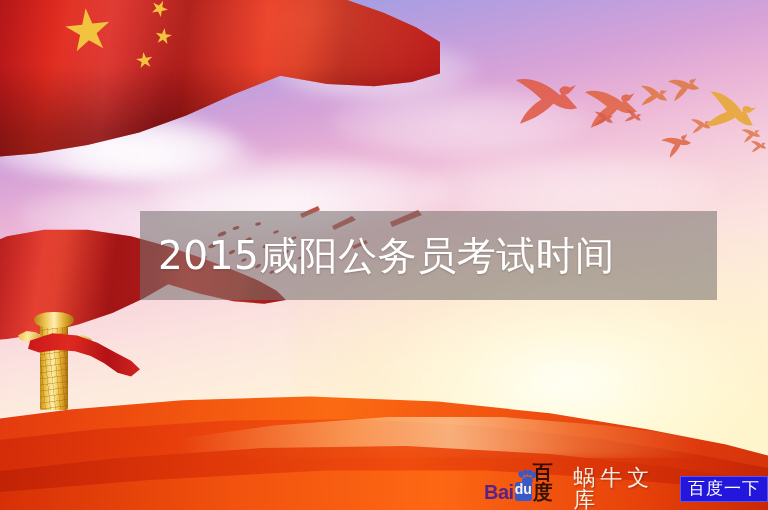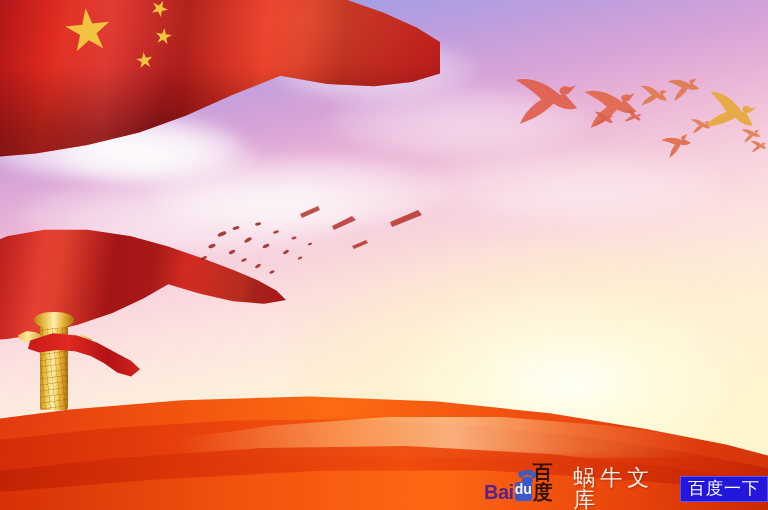--- a/index.html
+++ b/index.html
@@ -501,20 +501,23 @@
     <use href="#dove" x="0" y="0" transform="translate(690,84) scale(0.45) rotate(-20)" fill="#de7a4d" opacity="0.9"></use>
     <use href="#dove" x="0" y="0" transform="translate(742,112) scale(0.76) rotate(6)" fill="#e8a93c" opacity="0.93"></use>
     <use href="#dove" x="0" y="0" transform="translate(608,118) scale(0.3) rotate(-2)" fill="#d9604b" opacity="0.88"></use>
     <use href="#dove" x="0" y="0" transform="translate(637,116) scale(0.26) rotate(4)" fill="#d9604b" opacity="0.86"></use>
     <use href="#dove" x="0" y="0" transform="translate(705,124) scale(0.3) rotate(-10)" fill="#df7c4c" opacity="0.88"></use>
     <use href="#dove" x="0" y="0" transform="translate(682,140) scale(0.42) rotate(-28)" fill="#e06b49" opacity="0.9"></use>
     <use href="#dove" x="0" y="0" transform="translate(755,133) scale(0.28) rotate(-14)" fill="#df7a4a" opacity="0.86"></use>
     <use href="#dove" x="0" y="0" transform="translate(762,145) scale(0.24) rotate(-8)" fill="#dd6f48" opacity="0.84"></use>
   </svg>
 
+  <div class="title-band">
+    <div class="title-text">2015咸阳公务员考试时间</div>
+  </div>
 
   <div class="watermark">
 
     <div class="baidu-logo">
       <span class="bai-text">Bai</span>
       <span class="du-badge">
         <svg class="paw" viewBox="0 0 20 14">
           <ellipse cx="4" cy="4.4" rx="2.5" ry="3.4" fill="#2b5ad8" transform="rotate(-18 4 4.4)"></ellipse>
           <ellipse cx="8.4" cy="2.3" rx="2.4" ry="3.2" fill="#2b5ad8" transform="rotate(-6 8.4 2.3)"></ellipse>
           <ellipse cx="13" cy="2.6" rx="2.4" ry="3.2" fill="#2b5ad8" transform="rotate(8 13 2.6)"></ellipse>

